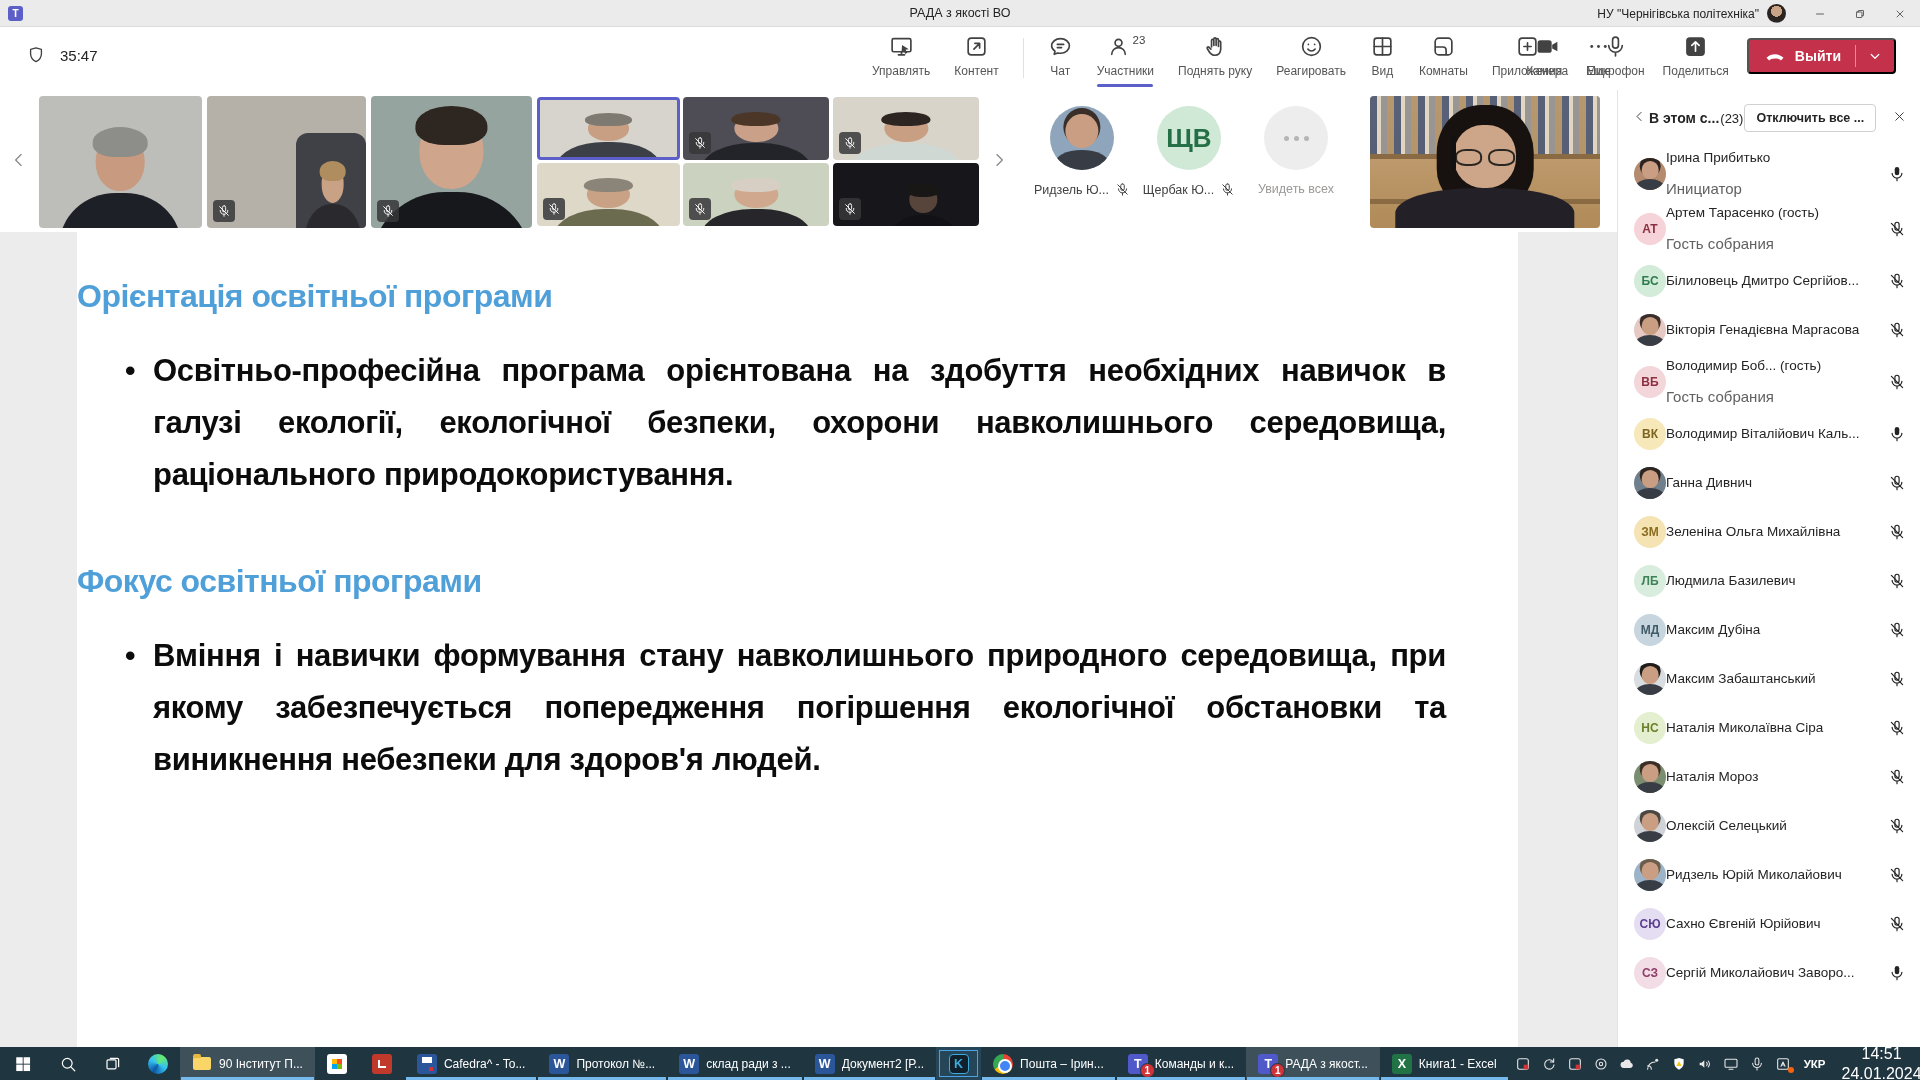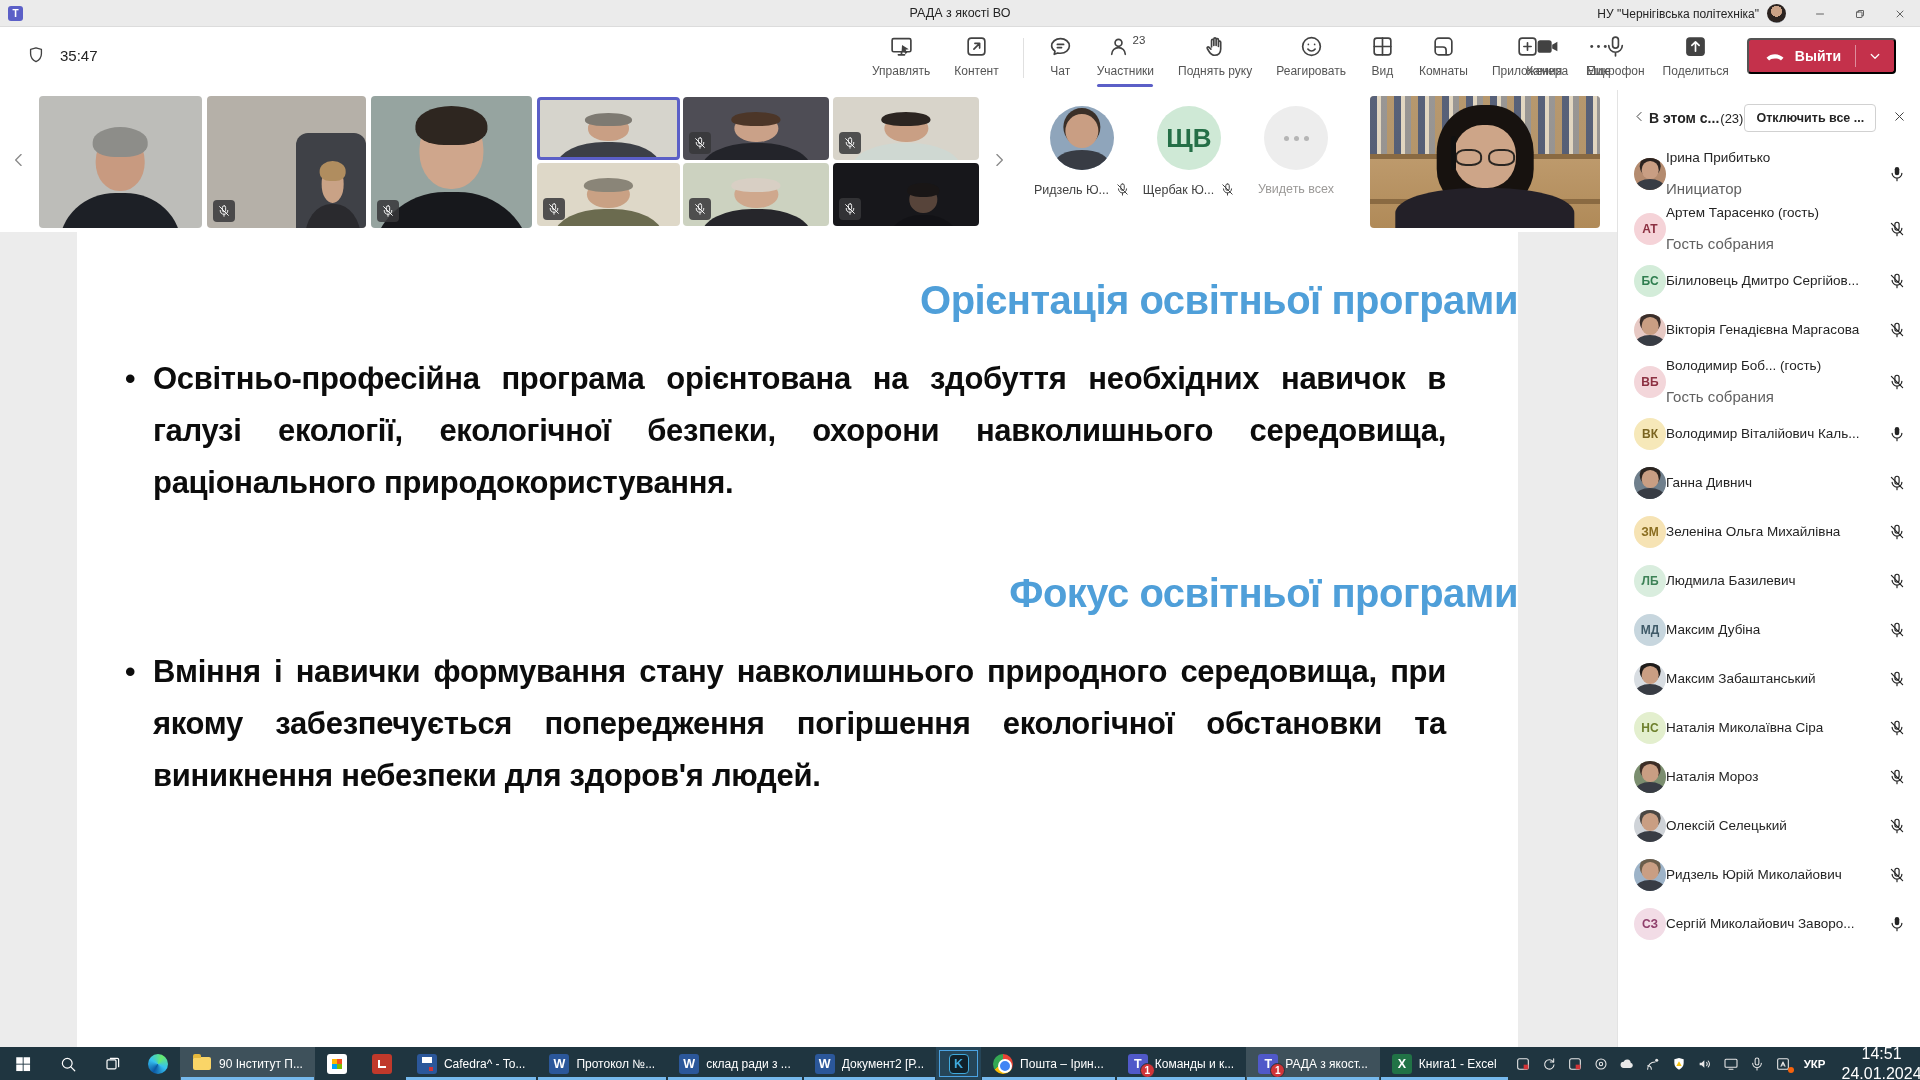--- a/index.html
+++ b/index.html
@@ -106,21 +106,21 @@
   .bv-glasses { position:absolute; left:50%; top:40%; transform:translateX(-50%); width:26%; height:13%;
     display:flex; justify-content:space-between; }
   .bv-glasses i { width:45%; height:100%; border:2px solid #2a2622; border-radius:40%; }
   .bv-sweater { position:absolute; left:50%; bottom:-12%; transform:translateX(-50%); width:78%; height:42%;
     border-radius:45% 45% 0 0; background:#232028; }
   .bv-headset { position:absolute; left:35%; top:30%; width:5px; height:26%; border-radius:3px; background:#111; }
 
   
   .stagebg { position:absolute; left:0; top:142px; width:100%; height:815px; background:#ececec; }
   .slide { position:absolute; left:77px; top:0; width:1441px; height:815px; background:#fff; }
-  .sl-h { text-align:right; color:#4f9fd9; font-weight:bold; font-size:40px; letter-spacing:-.5px; }
+  .sl-h { text-align:left; color:#4f9fd9; font-weight:bold; font-size:32px; letter-spacing:-.5px; }
   .sl-h1 { margin-top:46px; } .sl-h2 { margin-top:62px; }
   .sl-p { position:relative; margin:30px 72px 0 76px; font-size:31px; line-height:52px;
     font-weight:bold; color:#0c0c0c; text-align:justify; letter-spacing:-.3px; }
   .sl-p::before { content:"•"; position:absolute; left:-28px; top:0; font-size:30px; }
 
   
   .phead { display:flex; align-items:center; gap:1px; padding:14px 10px 10px 12px; }
   .phead .backb { border:none; background:none; color:#424242; width:18px; }
   .phead svg { width:15px; height:15px; }
   .ptitle { font-size:14px; font-weight:bold; color:#242424; white-space:nowrap; }
@@ -776,20 +776,33 @@
             </div>
             <div class="pmic">
               <svg viewBox="0 0 24 24" fill="none" stroke="currentColor" stroke-width="1.6" stroke-linecap="round" stroke-linejoin="round">
                 <rect x="9.2" y="3" width="5.6" height="10.5" rx="2.8"></rect>
                 <path d="M5.5 11a6.5 6.5 0 0 0 13 0M12 17.5V21"></path>
                 <path d="M4.5 4.5l15 15"></path>
               </svg>
             </div>
           </div>
           <div class="prow">
+            <div class="pav init" style="background: rgb(229, 222, 242); color: rgb(91, 63, 143);">СЮ</div>
+            <div class="pinfo">
+              <div class="pname">Сахно Євгеній Юрійович</div>
+            </div>
+            <div class="pmic">
+              <svg viewBox="0 0 24 24" fill="none" stroke="currentColor" stroke-width="1.6" stroke-linecap="round" stroke-linejoin="round">
+                <rect x="9.2" y="3" width="5.6" height="10.5" rx="2.8"></rect>
+                <path d="M5.5 11a6.5 6.5 0 0 0 13 0M12 17.5V21"></path>
+                <path d="M4.5 4.5l15 15"></path>
+              </svg>
+            </div>
+          </div>
+          <div class="prow">
             <div class="pav init" style="background: rgb(242, 220, 230); color: rgb(143, 63, 107);">СЗ</div>
             <div class="pinfo">
               <div class="pname">Сергій Миколайович Заворо...</div>
             </div>
             <div class="pmic">
               <svg viewBox="0 0 24 24" fill="none" stroke="currentColor" stroke-width="1.6" stroke-linecap="round" stroke-linejoin="round">
                 <rect x="9" y="2.8" width="6" height="11" rx="3" fill="currentColor" stroke="none"></rect>
                 <path d="M5.5 11a6.5 6.5 0 0 0 13 0M12 17.5V21"></path>
               </svg>
             </div>

